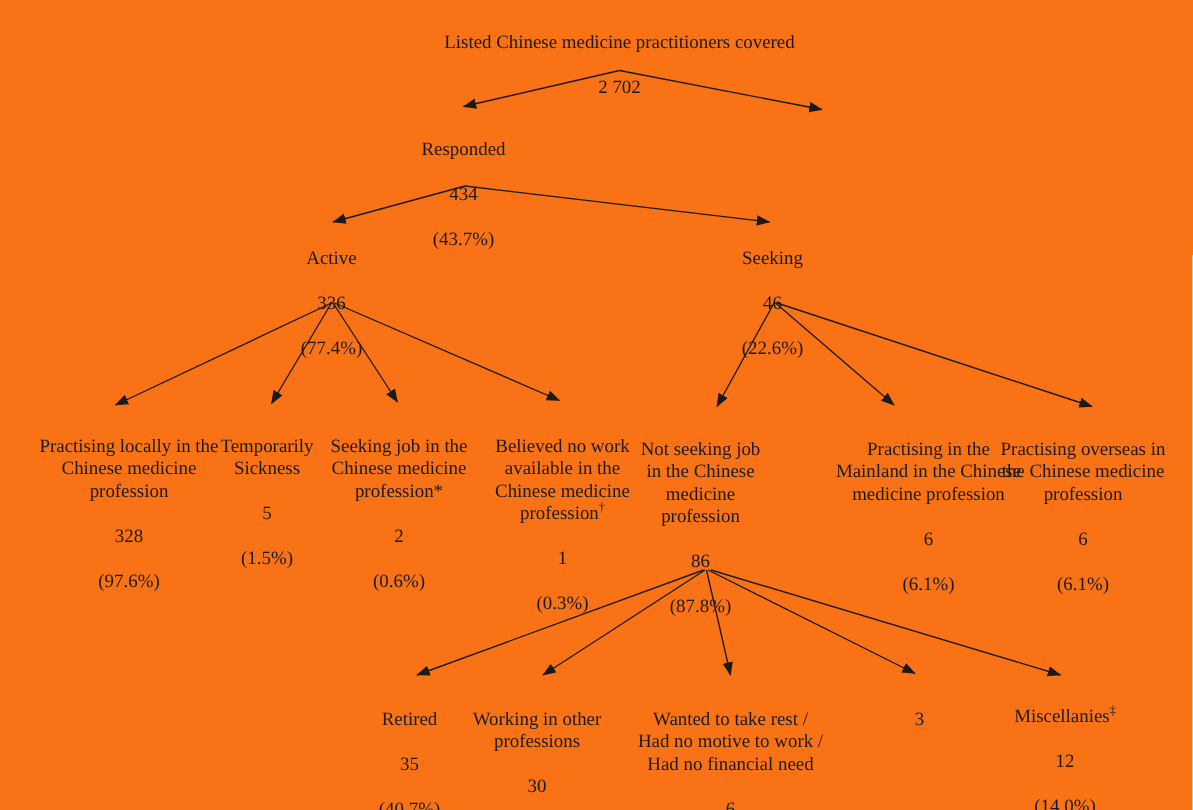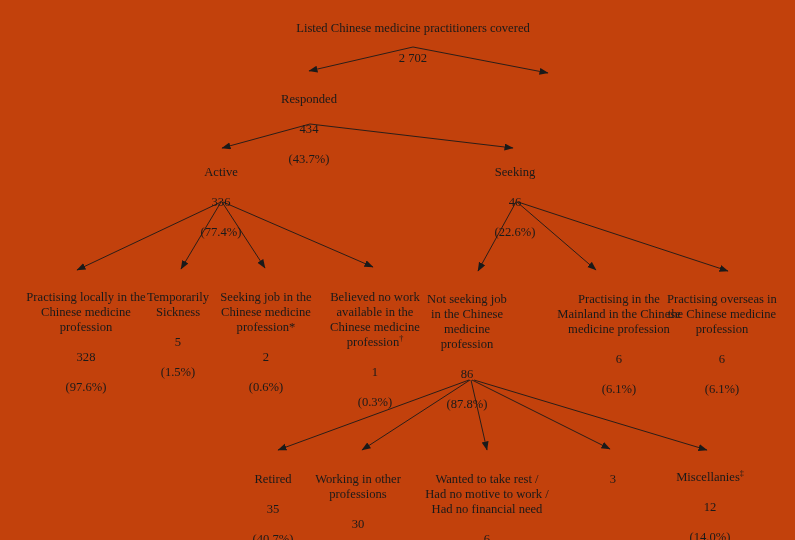--- a/index.html
+++ b/index.html
@@ -4,21 +4,21 @@
 <style>
   html, body {
     margin: 0;
     padding: 0;
     background: #ffffff;
   }
   .canvas {
     position: relative;
     width: 795px;
     height: 540px;
-    background: #c2410c;
+    background: #f97316;
     overflow: hidden;
     font-family: "Liberation Serif", "DejaVu Serif", serif;
     color: #1a1a1a;
   }
   .arrows {
     position: absolute;
     left: 0;
     top: 0;
     pointer-events: none;
   }

